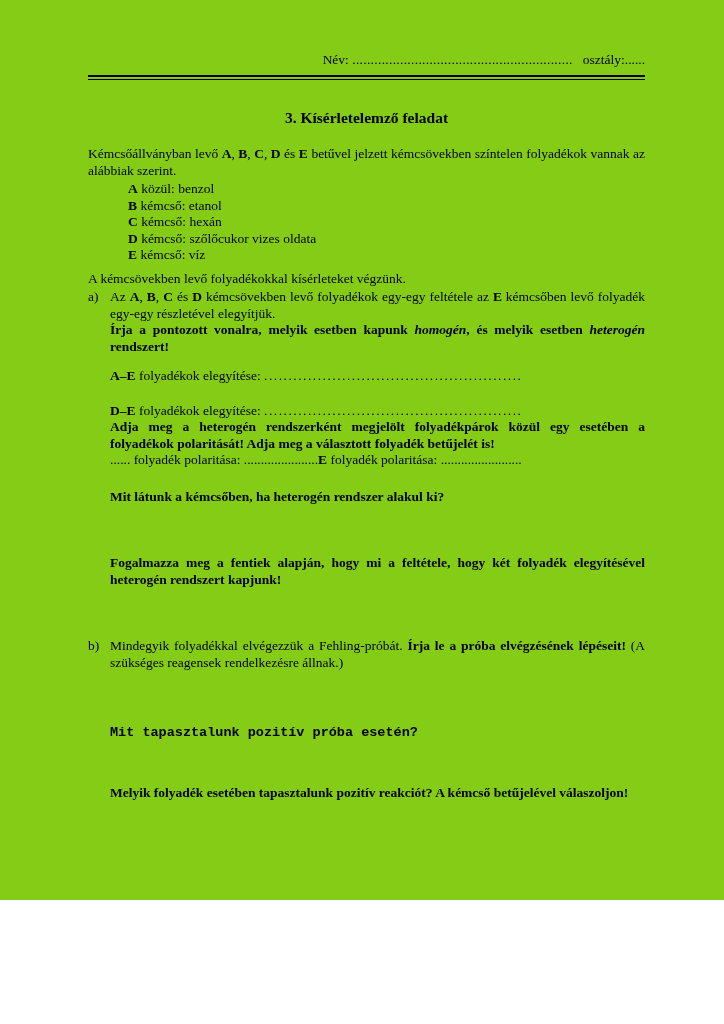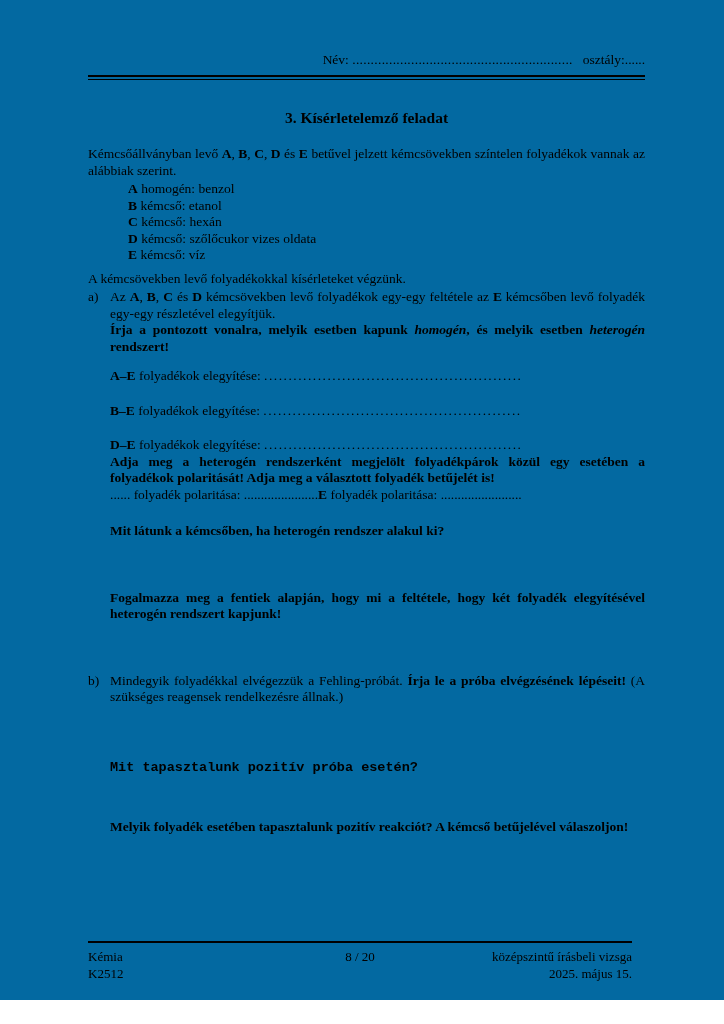--- a/index.html
+++ b/index.html
@@ -1,19 +1,19 @@
 <!DOCTYPE html>
 <html lang="hu"><head>
 <meta charset="utf-8">
 <style>
   html,body{margin:0;padding:0;background:#ffffff;}
   .page{
     position:relative;
-    width:724px;height:1000px;
-    background:#0369a1;
+    width:724px;height:900px;
+    background:#84cc16;
     color:#000;
     font-family:"Liberation Serif","DejaVu Serif",serif;
     font-size:13.5px;
     line-height:16.5px;
     overflow:hidden;
   }
   .content{padding:0 79px 0 88px;}
   p{margin:0;}
   .b{font-weight:bold;}
   .i{font-style:italic;}
@@ -71,37 +71,36 @@
     <div class="rule-double">
       <div class="thick"></div>
       <div class="thin"></div>
     </div>
 
     <h1 class="title">3. Kísérletelemző feladat</h1>
 
     <p class="para intro"><span>Kémcsőállványban levő </span><span class="b">A</span><span>, </span><span class="b">B</span><span>, </span><span class="b">C</span><span>, </span><span class="b">D</span><span> és </span><span class="b">E</span><span> betűvel jelzett kémcsövekben színtelen folyadékok vannak az alábbiak szerint.</span></p>
 
     <ul class="tubes">
-      <li><span class="b">A</span><span> homogén: benzol</span></li>
+      <li><span class="b">A</span><span> közül: benzol</span></li>
       <li><span class="b">B</span><span> kémcső: etanol</span></li>
       <li><span class="b">C</span><span> kémcső: hexán</span></li>
       <li><span class="b">D</span><span> kémcső: szőlőcukor vizes oldata</span></li>
       <li><span class="b">E</span><span> kémcső: víz</span></li>
     </ul>
 
     <p class="exp-line">A kémcsövekben levő folyadékokkal kísérleteket végzünk.</p>
 
     <section class="part">
       <span class="marker">a)</span>
       <p class="para"><span>Az </span><span class="b">A</span><span>, </span><span class="b">B</span><span>, </span><span class="b">C</span><span> és </span><span class="b">D</span><span> kémcsövekben levő folyadékok egy-egy feltétele az </span><span class="b">E</span><span> kémcsőben levő folyadék egy-egy részletével elegyítjük.</span></p>
 
       <p class="instr"><span class="b">Írja a pontozott vonalra, melyik esetben kapunk </span><span class="b i">homogén</span><span class="b">, és melyik esetben </span><span class="b i">heterogén</span><span class="b"> rendszert!</span></p>
 
       <div class="mix-line"><span><span class="b">A–E</span><span> folyadékok elegyítése: </span></span><span class="dots">.....................................................</span></div>
-      <div class="mix-line"><span><span class="b">B–E</span><span> folyadékok elegyítése: </span></span><span class="dots">.....................................................</span></div>
       <div class="mix-line"><span><span class="b">D–E</span><span> folyadékok elegyítése: </span></span><span class="dots">.....................................................</span></div>
 
       <p class="instr">Adja meg a heterogén rendszerként megjelölt folyadékpárok közül egy esetében a folyadékok polaritását! Adja meg a választott folyadék betűjelét is!</p>
 
       <div class="polarity-row">
         <span><span>......</span><span> folyadék polaritása: </span><span>......................</span></span>
         <span><span class="b">E</span><span> folyadék polaritása: </span><span>........................</span></span>
       </div>
 
       <p class="q">Mit látunk a kémcsőben, ha heterogén rendszer alakul ki?</p>

